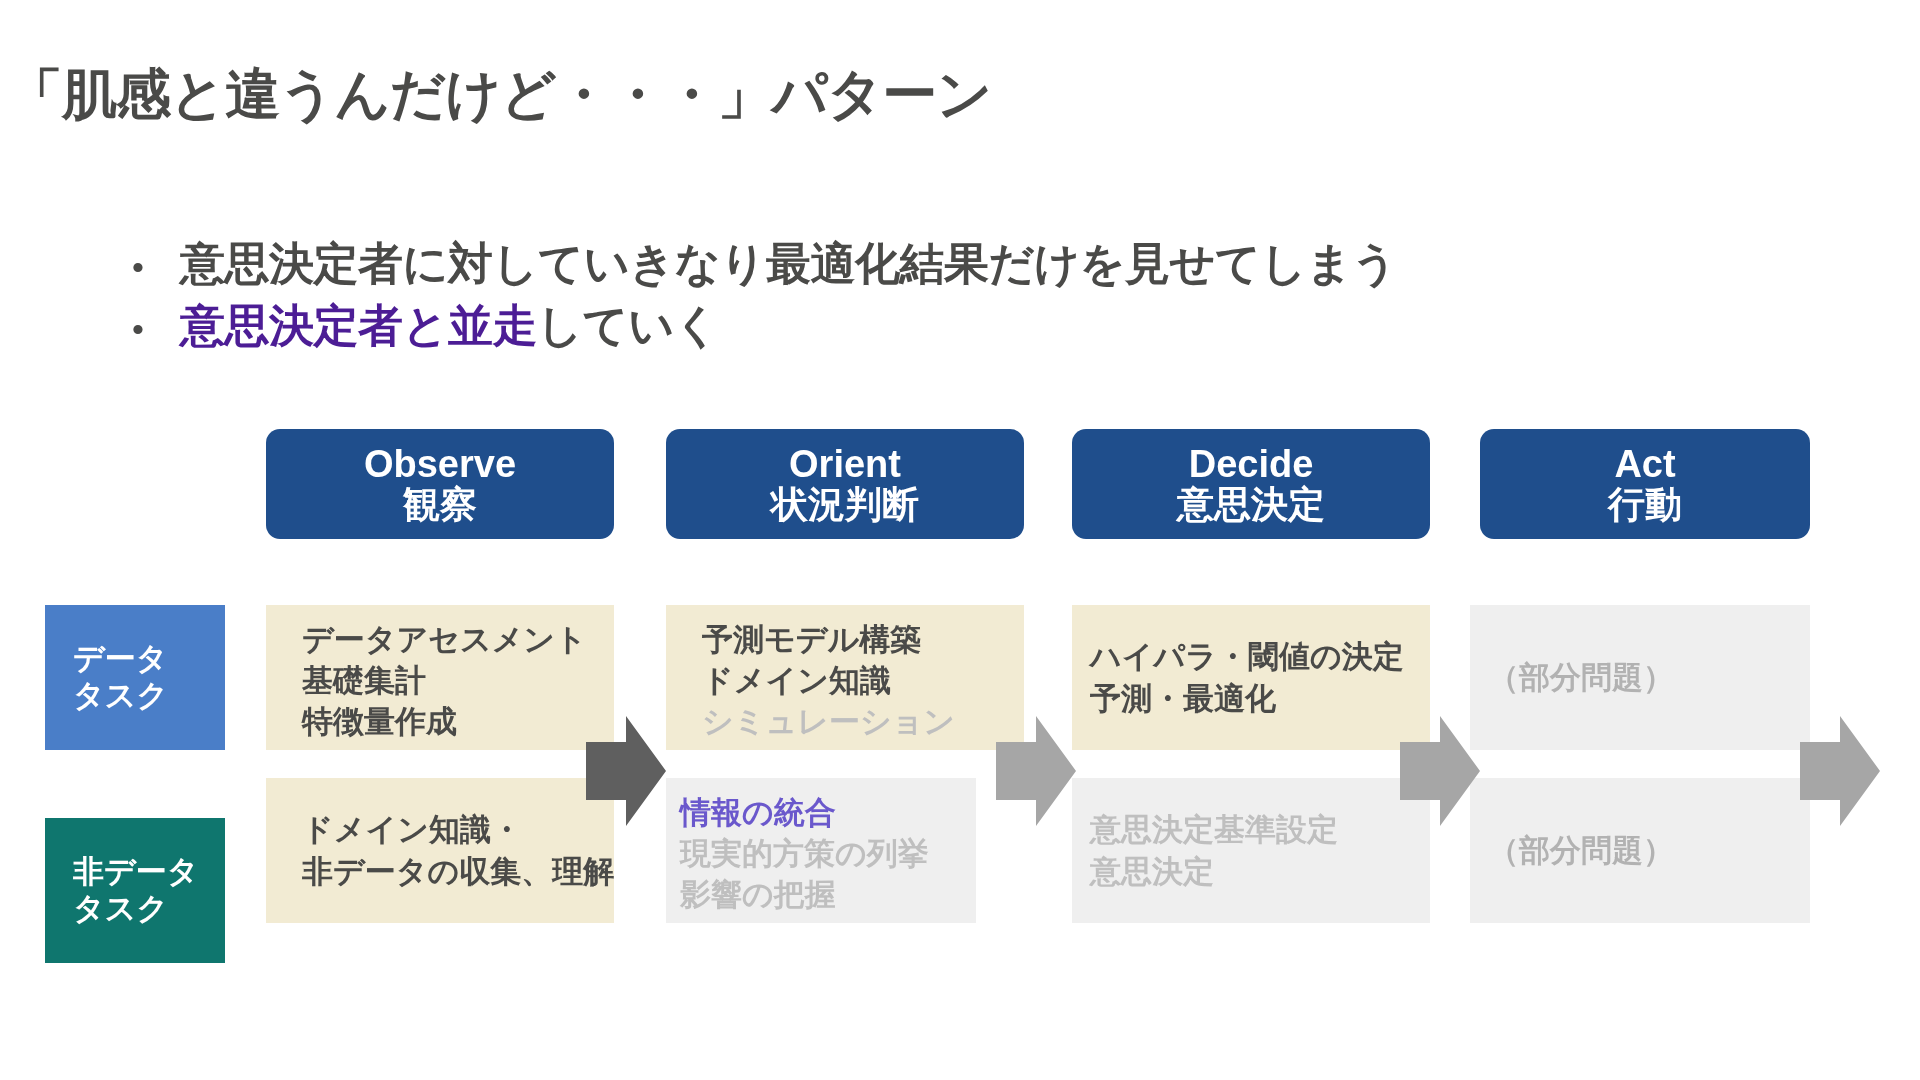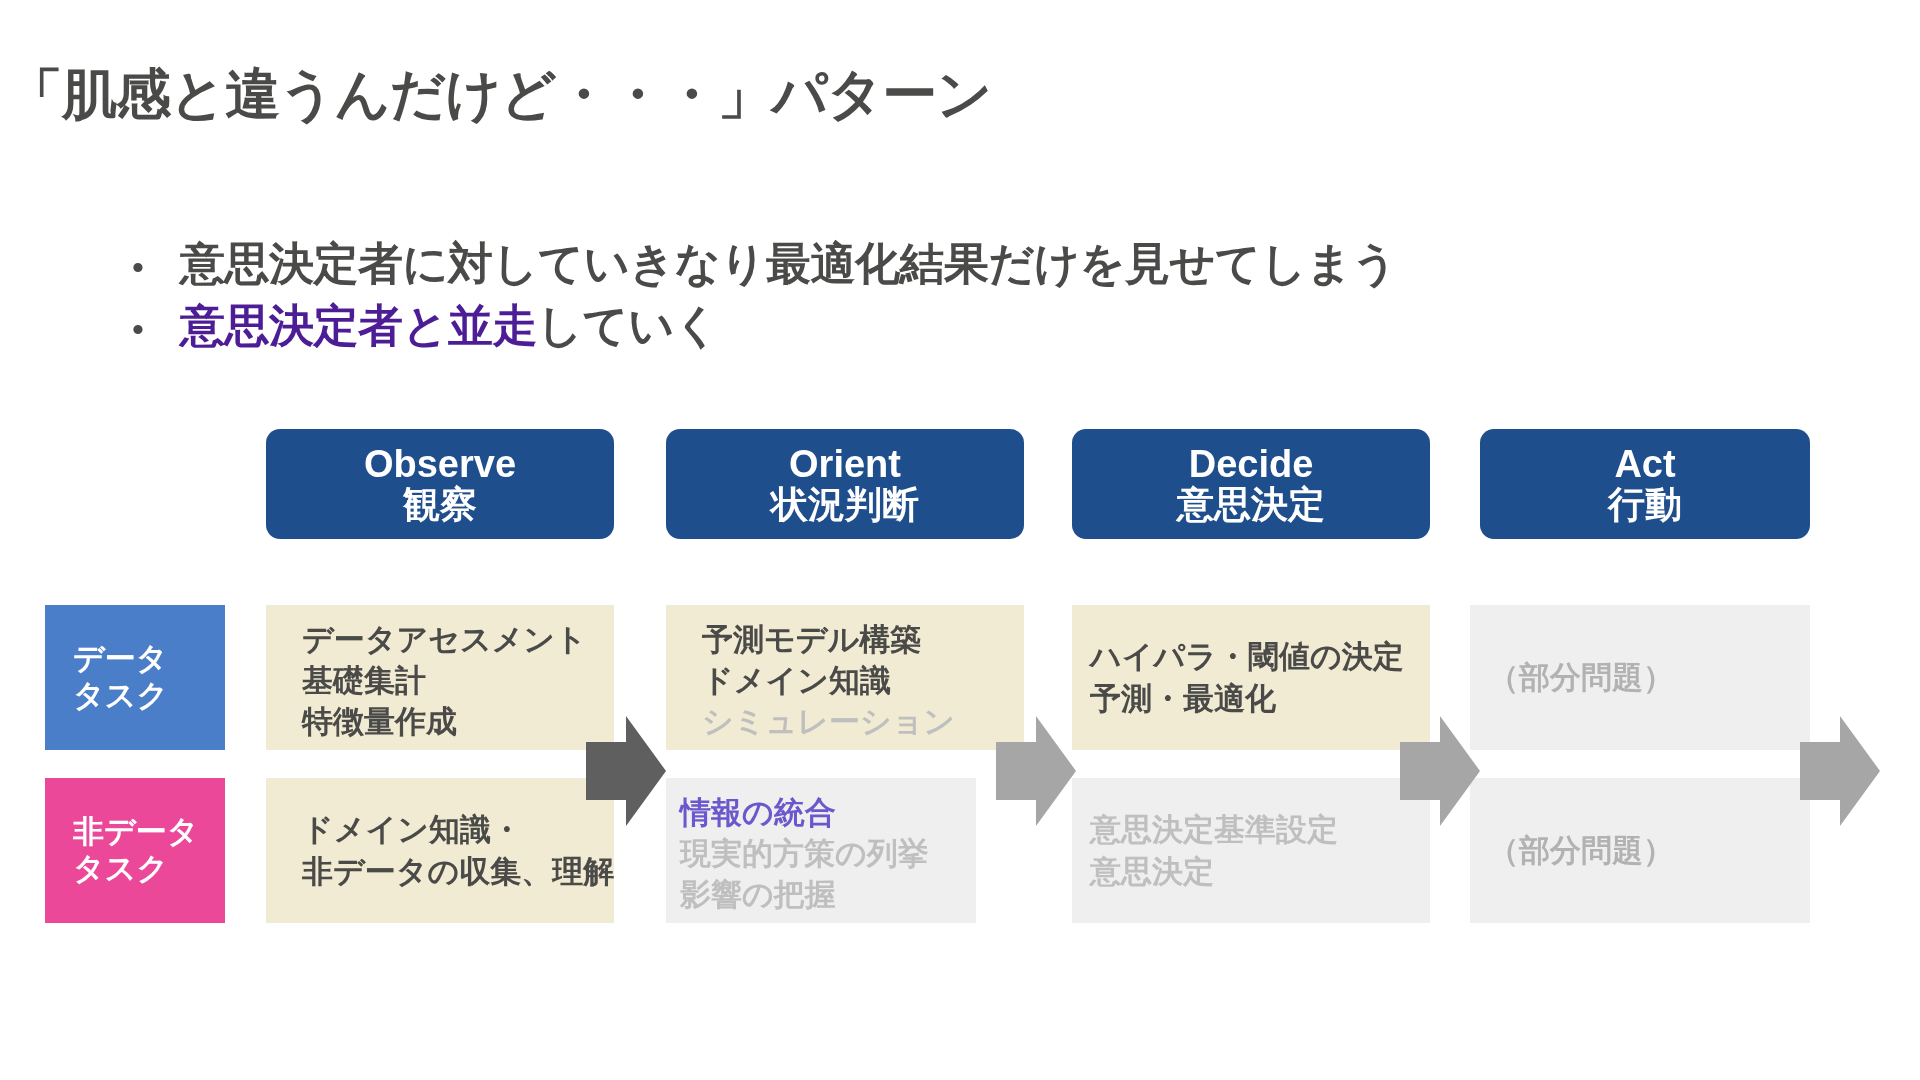--- a/index.html
+++ b/index.html
@@ -76,21 +76,21 @@
     color: #ffffff;
     font-size: 31px;
     font-weight: 700;
     display: flex;
     flex-direction: column;
     justify-content: center;
     padding-left: 28px;
     line-height: 1.18;
   }
   .row-label.data { top: 557px; background: #4a7ec8; }
-  .row-label.nondata { top: 730px; background: #ec4899; }
+  .row-label.nondata { top: 770px; background: #0f766e; }
 
   .cell {
     position: absolute;
     height: 145px;
     padding: 14px 0 0 14px;
     overflow: hidden;
   }
   .cell.cream { background: #f2ebd3; padding-left: 36px; }
   .cell.gray  { background: #efefef; }
   .cell.mid   { justify-content: center; display:flex; flex-direction:column; padding-top:0; }

